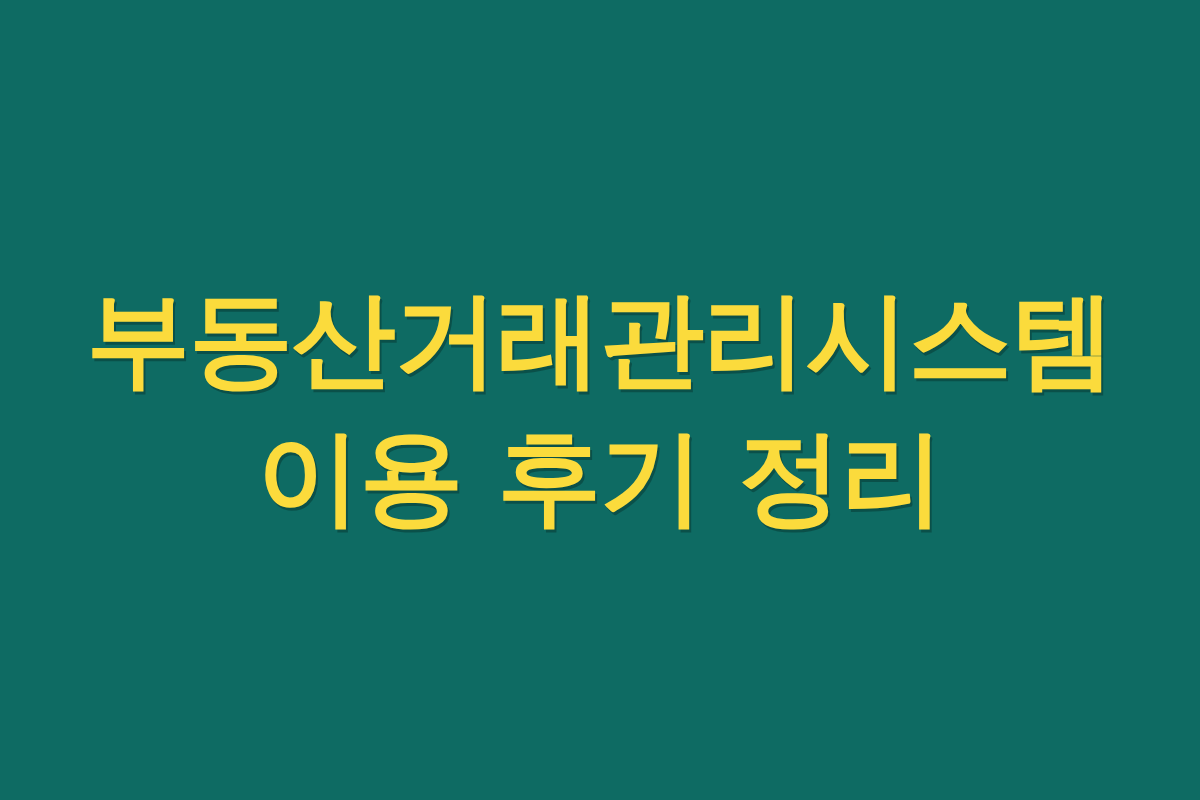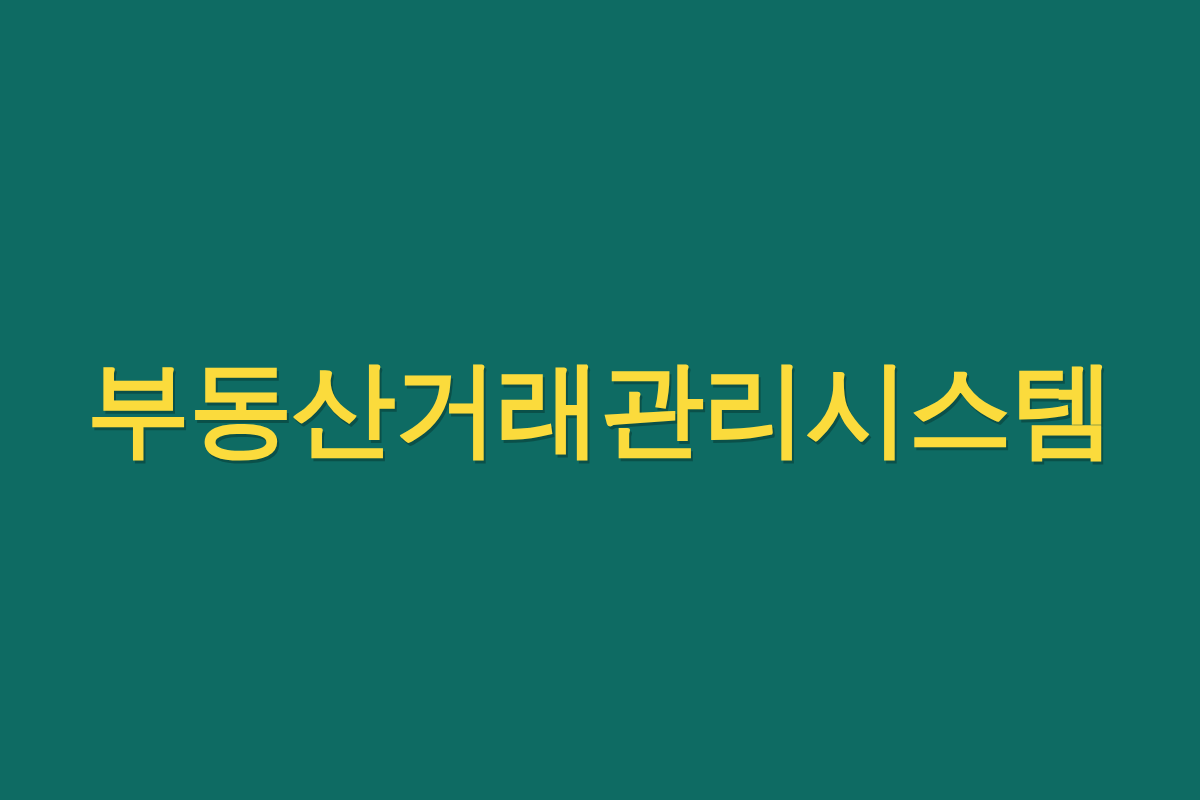--- a/index.html
+++ b/index.html
@@ -62,16 +62,17 @@
 </style>
 </head>
 <body>
 
 <div id="title-card">
 
   <div id="title-block">
 
     <span class="title-line title-line--primary">부동산거래관리시스템</span>
 
+    <span class="title-line title-line--secondary">이용 후기 정리</span>
 
   </div>
 
 </div>
 
 </body></html>

